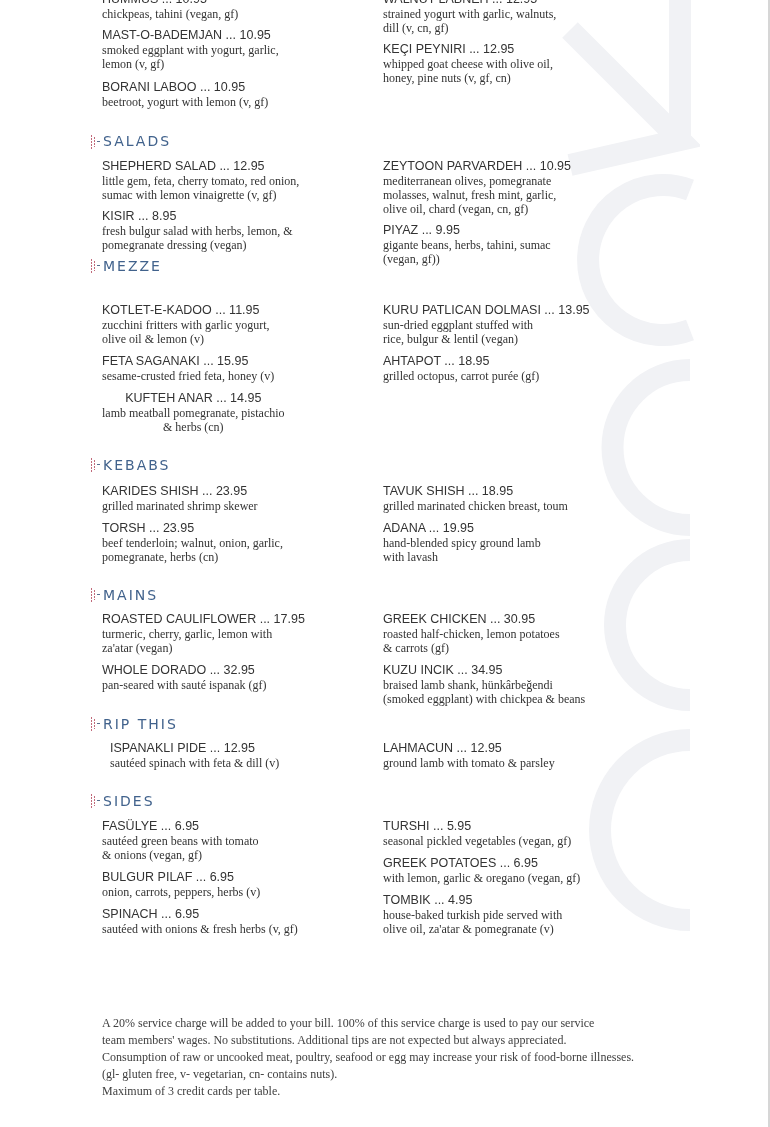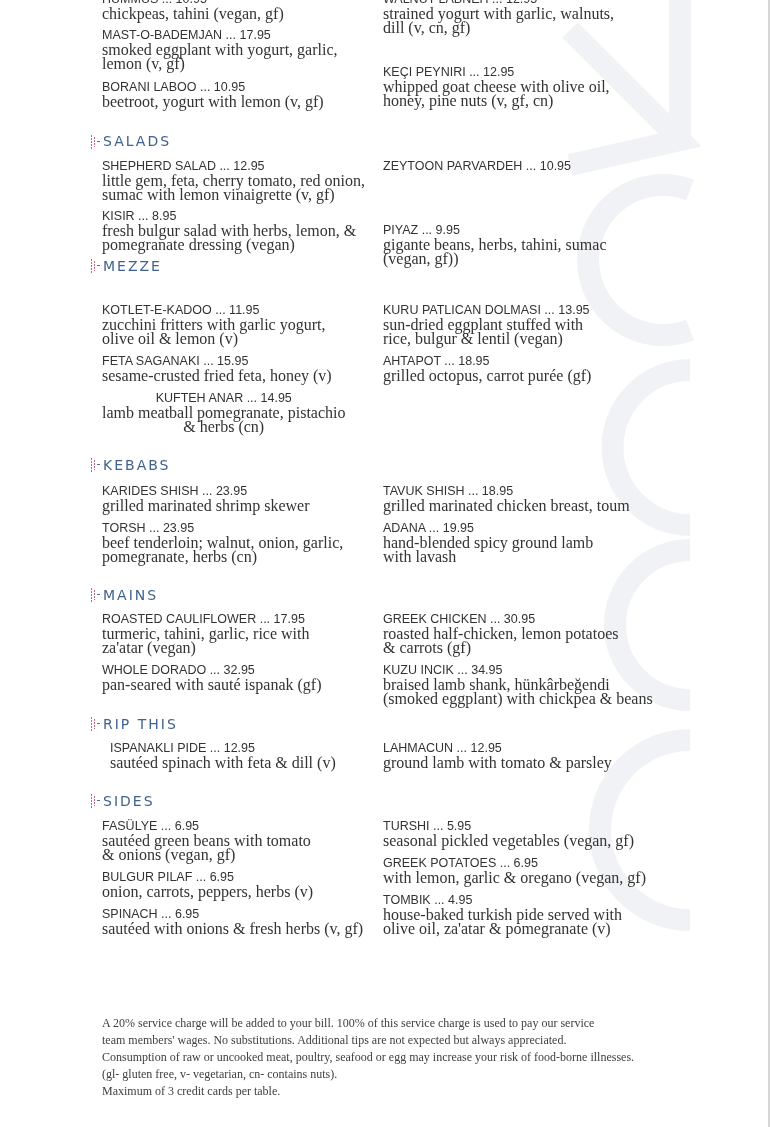--- a/index.html
+++ b/index.html
@@ -10,21 +10,21 @@
     .page-edge { position: absolute; top: 0; right: 0; width: 2px; height: 1127px; background: #d6d6d6; }
     .watermark { position: absolute; left: 530px; top: 0; width: 170px; height: 1000px; pointer-events: none; }
     .section-head { position: absolute; left: 90px; display: flex; align-items: center; height: 18px; }
     .section-icon { width: 10px; height: 14px; margin-right: 3px; position: relative; }
     .section-icon .bar { position: absolute; left: 1px; top: 0; width: 1px; height: 14px; background: repeating-linear-gradient(#c0697a 0 2px, transparent 2px 3px); }
     .section-icon .bar2 { position: absolute; left: 4px; top: 2px; width: 1px; height: 10px; background: repeating-linear-gradient(#c0697a 0 2px, transparent 2px 3px); }
     .section-icon .dot { position: absolute; left: 7px; top: 6px; width: 3px; height: 1px; background: #5a6f8e; }
     .section-title { font-family: "DejaVu Sans", sans-serif; font-size: 14px; letter-spacing: 2px; color: #41628c; font-weight: normal; }
     .item { position: absolute; }
     .item-name { font-family: "Liberation Sans", sans-serif; font-size: 12.5px; color: #333; line-height: 15px; white-space: nowrap; }
-    .item-desc { font-family: "Liberation Serif", serif; font-size: 16px; color: #333; line-height: 14px; white-space: pre-line; }
+    .item-desc { font-family: "Liberation Serif", serif; font-size: 12px; color: #333; line-height: 14px; white-space: pre-line; }
     .footer { position: absolute; left: 102px; top: 1015px; width: 600px; font-family: "Liberation Serif", serif; font-size: 12px; line-height: 17px; color: #404040; }
     .footer p { margin: 0; }
   </style>
 </head>
 <body>
 
 <svg class="watermark" viewBox="0 0 170 1000">
   <g fill="none" stroke="#f1f2f5" stroke-width="22">
     <path d="M150 0 L150 140"></path>
     <path d="M40 30 L150 140 L40 165" stroke-linejoin="miter"></path>
@@ -34,34 +34,34 @@
     <path d="M160 740 A 75 75 0 1 0 160 920"></path>
   </g>
 </svg>
 <div class="page-edge"></div>
 
 <div class="item" style="left:102px; top:-8px;">
   <div class="item-name">HUMMUS ... 10.95</div>
   <div class="item-desc">chickpeas, tahini (vegan, gf)</div>
 </div>
 <div class="item" style="left:102px; top:28px;">
-  <div class="item-name">MAST-O-BADEMJAN ... 17.95</div>
+  <div class="item-name">MAST-O-BADEMJAN ... 10.95</div>
   <div class="item-desc">smoked eggplant with yogurt, garlic,
 lemon (v, gf)</div>
 </div>
 <div class="item" style="left:102px; top:80px;">
   <div class="item-name">BORANI LABOO ... 10.95</div>
   <div class="item-desc">beetroot, yogurt with lemon (v, gf)</div>
 </div>
 <div class="item" style="left:383px; top:-8px;">
   <div class="item-name">WALNUT LABNEH ... 12.95</div>
   <div class="item-desc">strained yogurt with garlic, walnuts,
 dill (v, cn, gf)</div>
 </div>
-<div class="item" style="left:383px; top:42px;margin-top:23px;">
+<div class="item" style="left:383px; top:42px;">
   <div class="item-name">KEÇI PEYNIRI ... 12.95</div>
   <div class="item-desc">whipped goat cheese with olive oil,
 honey, pine nuts (v, gf, cn)</div>
 </div>
 
 <div class="section-head" style="top:131px;align-items:flex-end;">
   <span class="section-icon">
       <span class="bar"></span>
       <span class="bar2"></span>
       <span class="dot"></span>
@@ -73,20 +73,23 @@
   <div class="item-desc">little gem, feta, cherry tomato, red onion,
 sumac with lemon vinaigrette (v, gf)</div>
 </div>
 <div class="item" style="left:102px; top:209px;">
   <div class="item-name">KISIR ... 8.95</div>
   <div class="item-desc">fresh bulgur salad with herbs, lemon, &amp;
 pomegranate dressing (vegan)</div>
 </div>
 <div class="item" style="left:383px; top:159px;">
   <div class="item-name">ZEYTOON PARVARDEH ... 10.95</div>
+  <div class="item-desc">mediterranean olives, pomegranate
+molasses, walnut, fresh mint, garlic,
+olive oil, chard (vegan, cn, gf)</div>
 </div>
 <div class="item" style="left:383px; top:223px;">
   <div class="item-name">PIYAZ ... 9.95</div>
   <div class="item-desc">gigante beans, herbs, tahini, sumac
 (vegan, gf))</div>
 </div>
 
 <div class="section-head" style="top:257px;">
   <span class="section-icon">
       <span class="bar"></span>
@@ -149,21 +152,21 @@
 <div class="section-head" style="top:586px;">
   <span class="section-icon">
       <span class="bar"></span>
       <span class="bar2"></span>
       <span class="dot"></span>
     </span>
   <span class="section-title">MAINS</span>
 </div>
 <div class="item" style="left:102px; top:612px;">
   <div class="item-name">ROASTED CAULIFLOWER ... 17.95</div>
-  <div class="item-desc">turmeric, tahini, garlic, rice with
+  <div class="item-desc">turmeric, cherry, garlic, lemon with
 za'atar (vegan)</div>
 </div>
 <div class="item" style="left:102px; top:663px;">
   <div class="item-name">WHOLE DORADO ... 32.95</div>
   <div class="item-desc">pan-seared with sauté ispanak (gf)</div>
 </div>
 <div class="item" style="left:383px; top:612px;">
   <div class="item-name">GREEK CHICKEN ... 30.95</div>
   <div class="item-desc">roasted half-chicken, lemon potatoes
 &amp; carrots (gf)</div>

